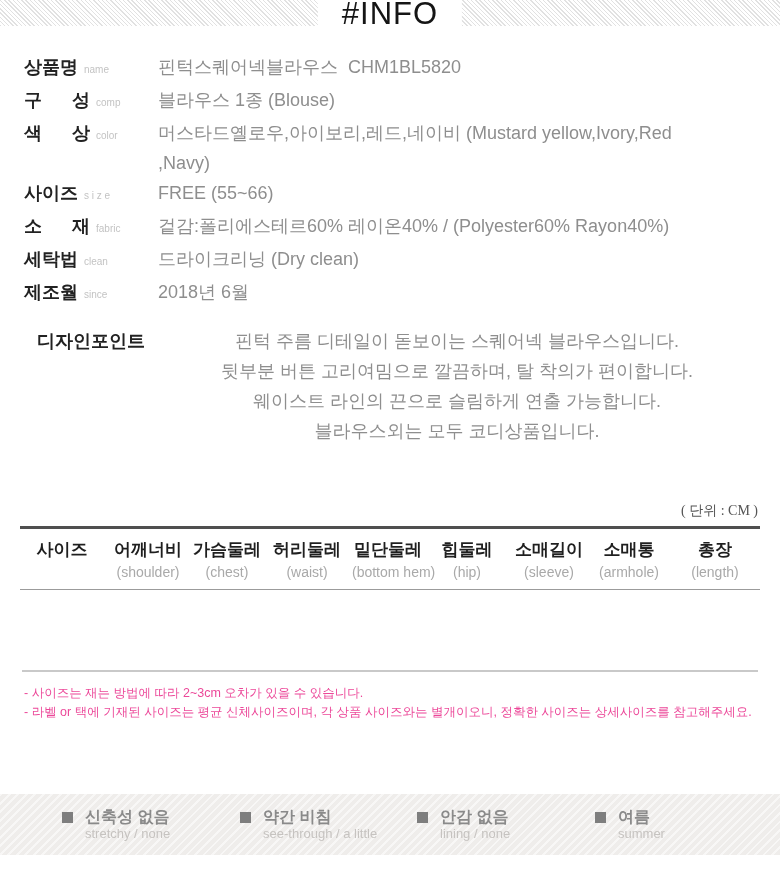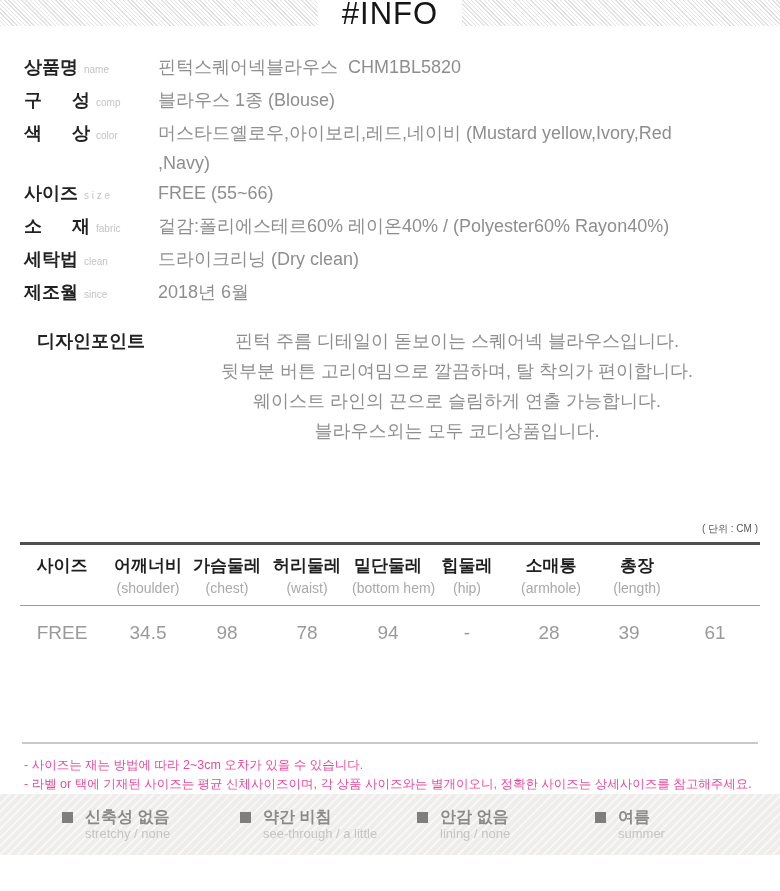--- a/index.html
+++ b/index.html
@@ -29,21 +29,21 @@
   .info { margin:12px 24px 0 24px; }
   .irow { display:flex; align-items:flex-start; }
   .ilabel { width:134px; flex:0 0 134px; line-height:30px; white-space:pre; }
   .ilabel .ko { font-size:18px; color:#222; font-weight:600; white-space:pre; }
   .ilabel .sub { font-size:10px; color:#c3c3c3; margin-left:6px; white-space:pre; }
   .ival { flex:1; }
   .ival div { font-size:18px; line-height:30px; color:#8e8e8e; white-space:pre-wrap; }
   .designpoint { margin-top:16px;text-align:center; }
 
   
-  .unit-note { margin:76px 22px 6px 0; text-align:right; font-size:10px; color:#555; }
+  .unit-note { margin:56px 22px 6px 0; text-align:right; font-size:14px; color:#555;font-family:Liberation Serif, serif; }
   .size-table { margin:0 20px; width:740px; border-top:3px solid #4f4f4f; }
   .thead { display:flex; border-bottom:1px solid #9b9b9b; padding:9px 0 7px 0; }
   .tbody-row { display:flex; padding:16px 0 18px 0; }
   .cell { text-align:center; white-space:nowrap; }
   .cell .hko { font-size:17px; color:#1f1f1f; font-weight:600; line-height:24px; }
   .cell .hen { font-size:14px; color:#a9a9a9; line-height:20px; }
   .cell.dcell { font-size:19px; color:#9a9a9a; }
   .c0{width:84px;} .c1{width:88px;} .c2{width:70px;} .c3{width:90px;}
   .c4{width:72px;} .c5{width:86px;} .c6{width:78px;} .c7{width:82px;} .c8{width:90px;}
 
@@ -158,39 +158,32 @@
         <div class="hen">(waist)</div>
       </div>
     <div class="cell c4">
         <div class="hko">밑단둘레</div>
         <div class="hen">(bottom hem)</div>
       </div>
     <div class="cell c5">
         <div class="hko">힙둘레</div>
         <div class="hen">(hip)</div>
       </div>
+    <div class="cell c6">
+        <div class="hko">소매길이</div>
+        <div class="hen">(sleeve)</div>
+      </div>
     <div class="cell c7">
         <div class="hko">소매통</div>
         <div class="hen">(armhole)</div>
       </div>
     <div class="cell c8">
         <div class="hko">총장</div>
         <div class="hen">(length)</div>
       </div>
-  </div>
-  <div class="tbody-row">
-    <div class="cell dcell c0">FREE</div>
-    <div class="cell dcell c1">34.5</div>
-    <div class="cell dcell c2">98</div>
-    <div class="cell dcell c3">78</div>
-    <div class="cell dcell c4">94</div>
-    <div class="cell dcell c5">-</div>
-    <div class="cell dcell c6">28</div>
-    <div class="cell dcell c7">39</div>
-    <div class="cell dcell c8">61</div>
   </div>
 </div>
 
 <hr class="sep-line">
 <div class="notes">
   <div>- 사이즈는 재는 방법에 따라 2~3cm 오차가 있을 수 있습니다.</div>
   <div>- 라벨 or 택에 기재된 사이즈는 평균 신체사이즈이며, 각 상품 사이즈와는 별개이오니, 정확한 사이즈는 상세사이즈를 참고해주세요.</div>
 </div>
 
 <div class="attr-band">

